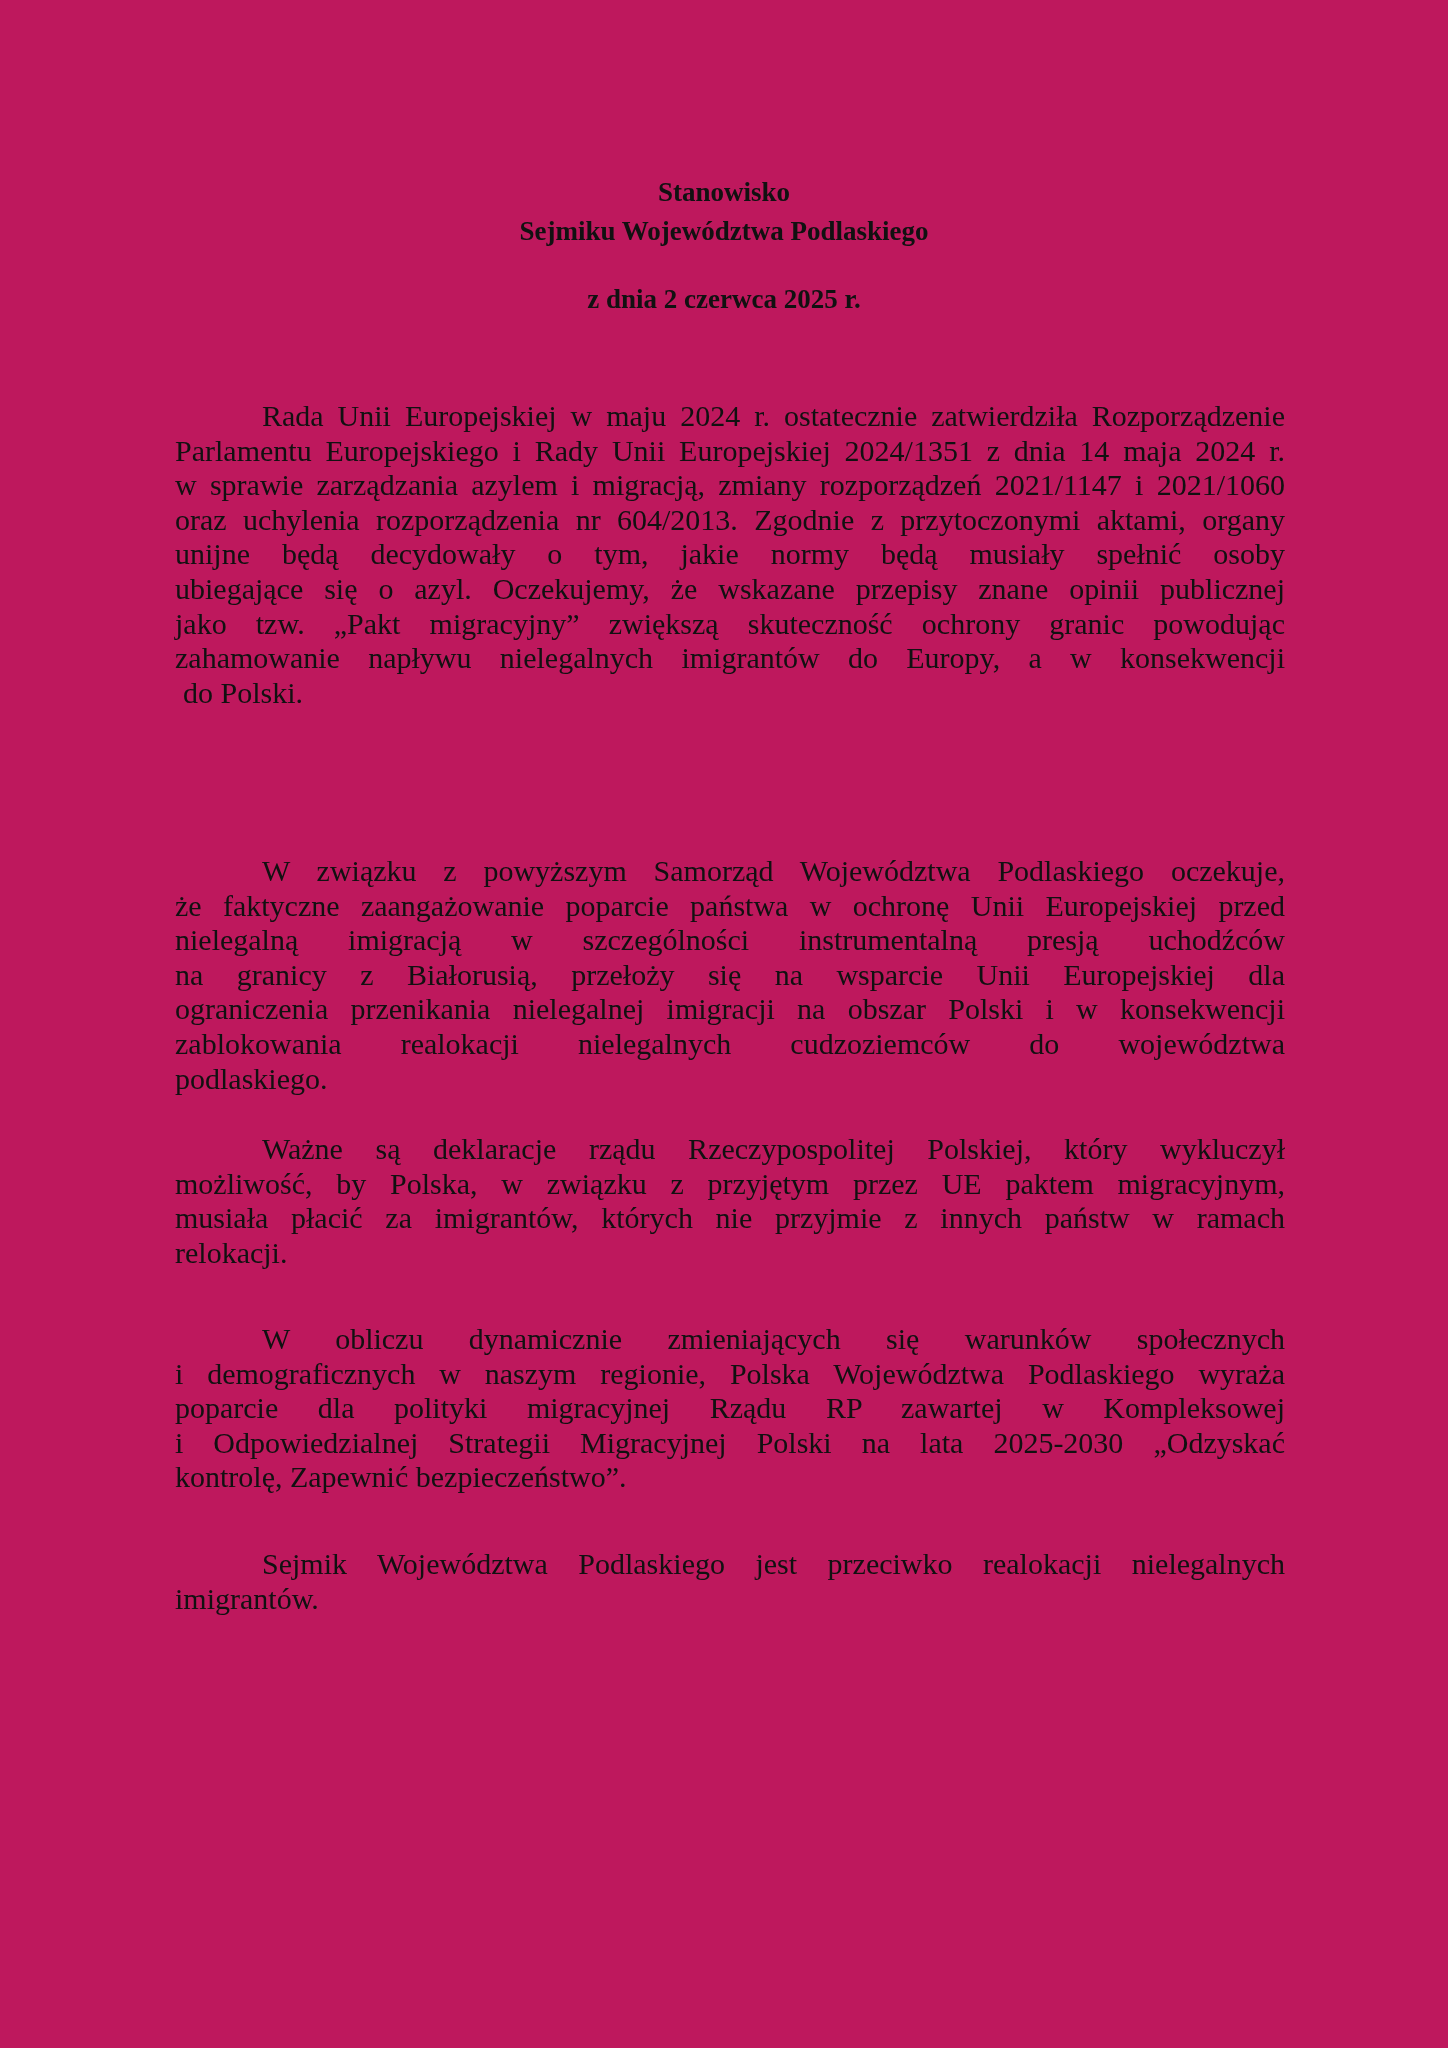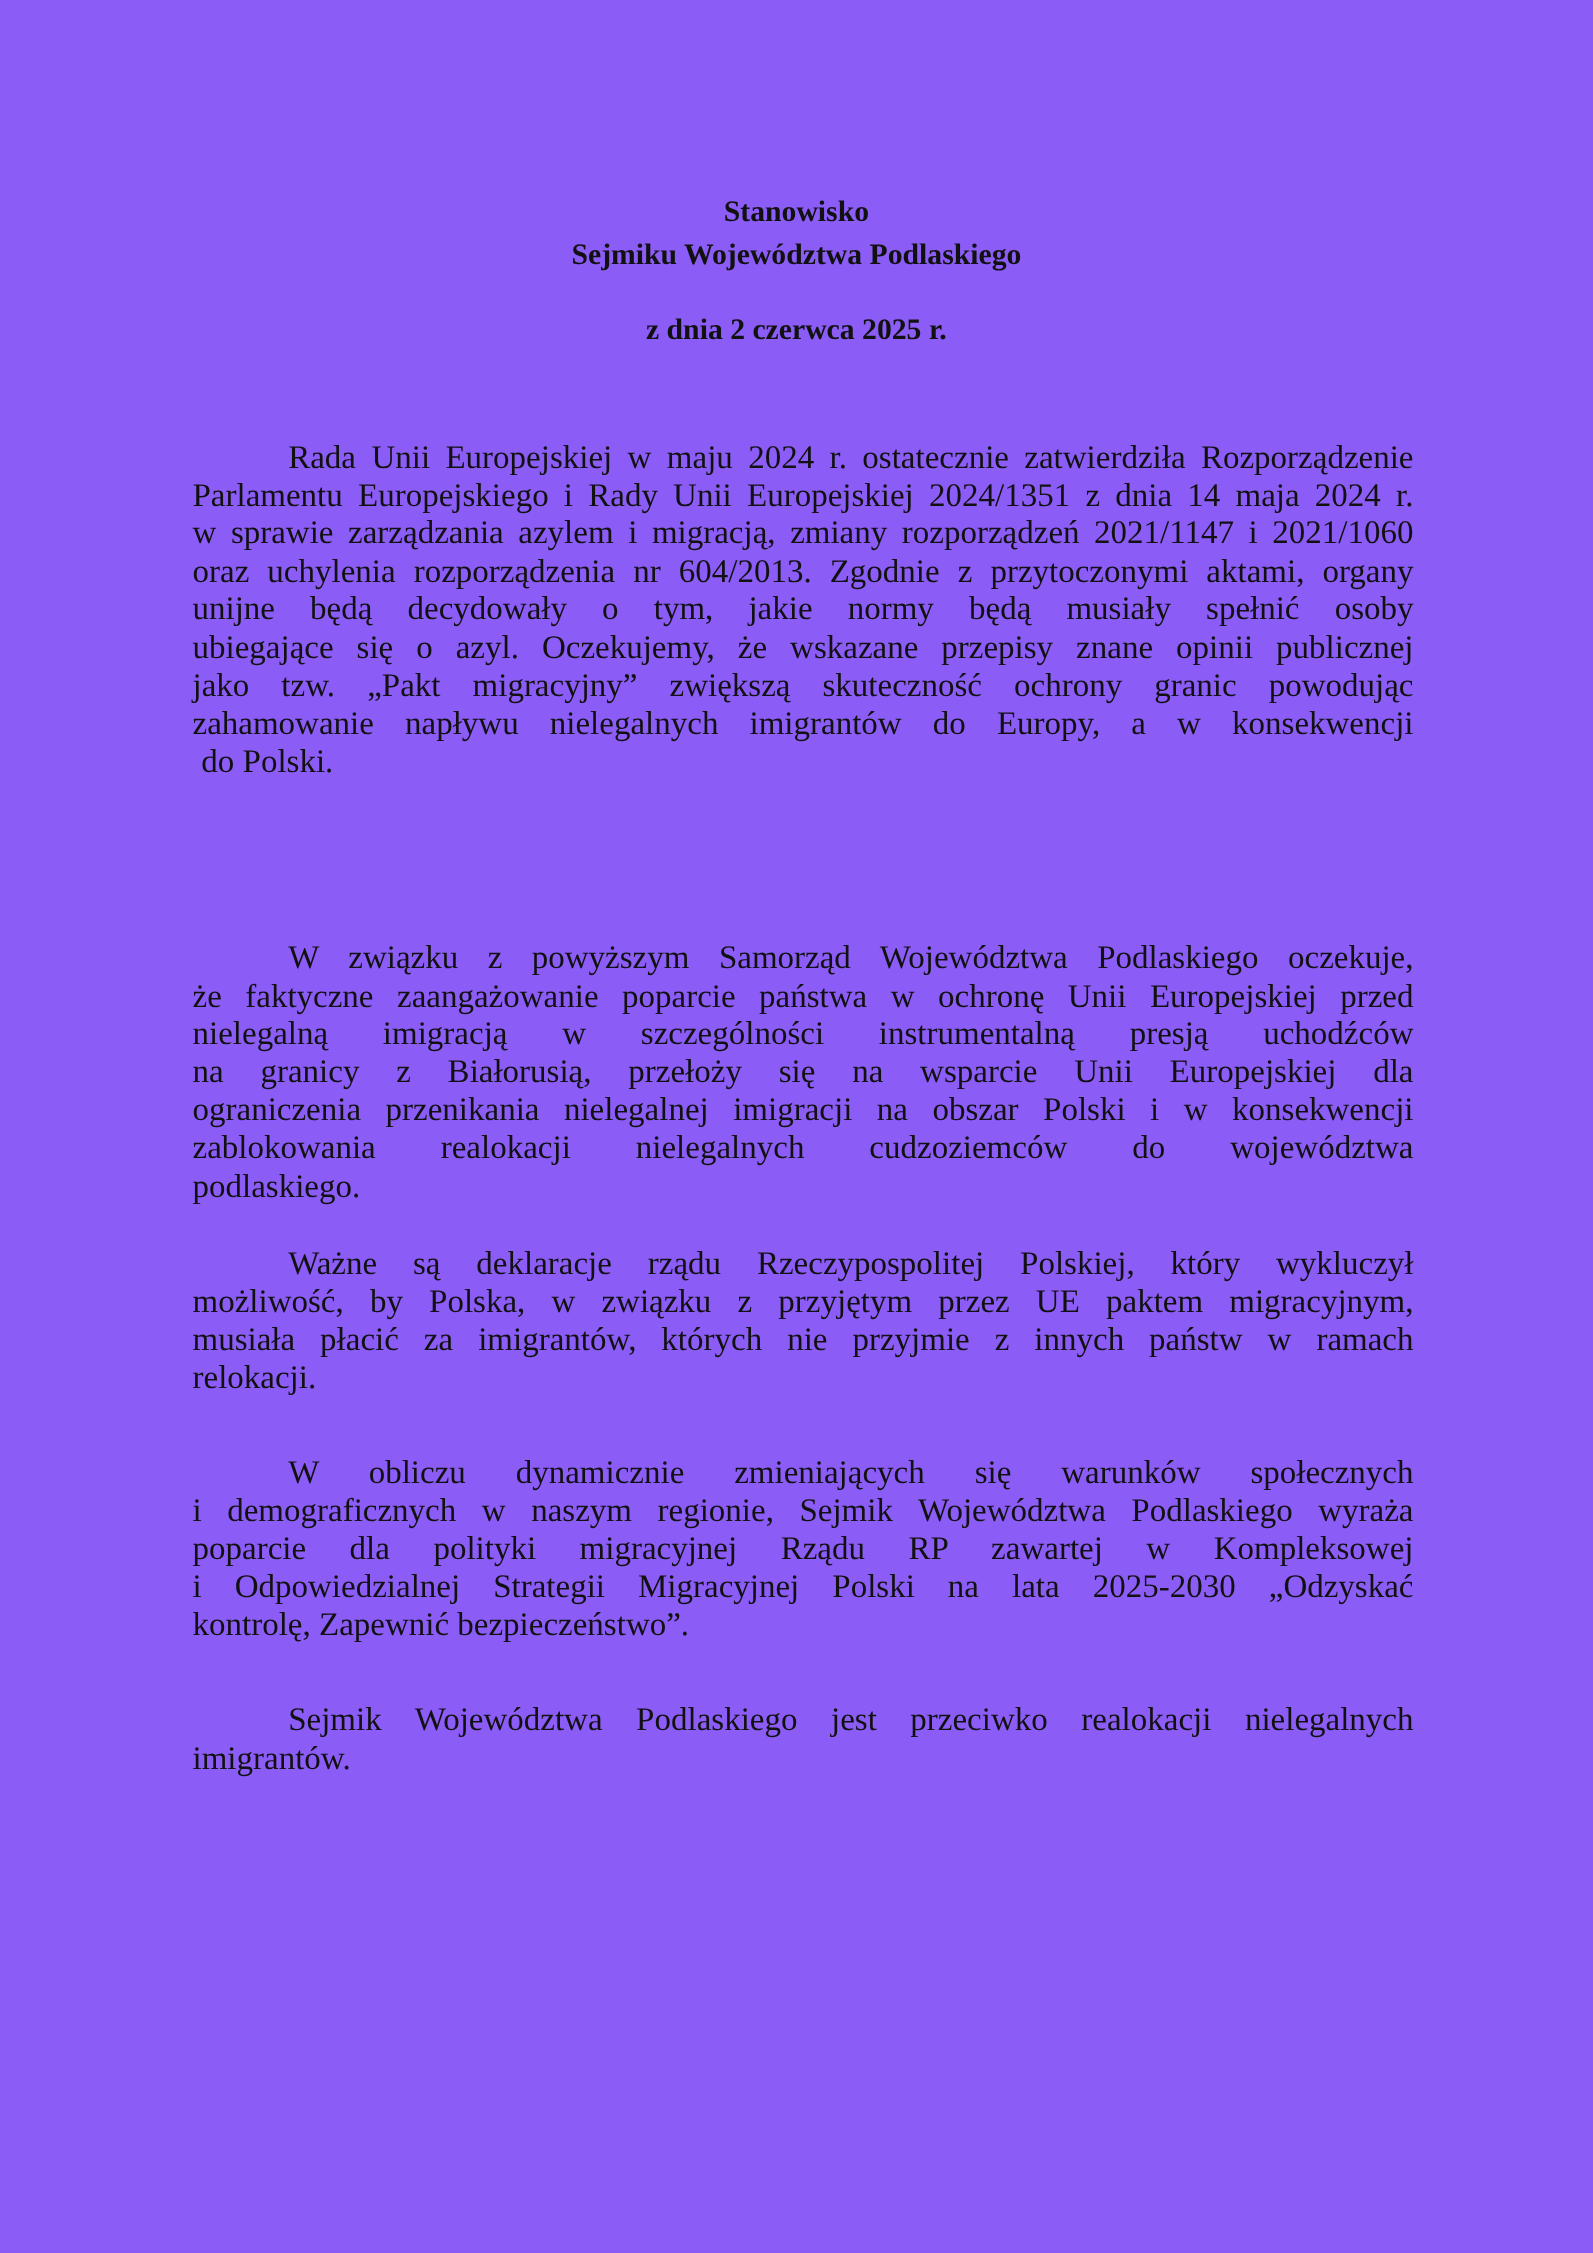--- a/index.html
+++ b/index.html
@@ -14,21 +14,21 @@
       overflow: hidden;
       font-family: "Liberation Serif", "DejaVu Serif", serif;
       color: #111111;
     }
     .page {
       position: absolute;
       left: 0;
       top: 0;
       width: 1448px;
       height: 2048px;
-      background: #8b5cf6;
+      background: #be185d;
     }
     .heading {
       position: absolute;
       left: 0;
       width: 1448px;
       text-align: center;
       font-weight: bold;
       font-size: 27px;
       line-height: 32px;
       letter-spacing: 0px;
@@ -91,21 +91,21 @@
 
   <div class="body" style="top:1132px;">
     <span class="line first">Ważne są deklaracje rządu Rzeczypospolitej Polskiej, który wykluczył</span>
     <span class="line">możliwość, by Polska, w związku z przyjętym przez UE paktem migracyjnym,</span>
     <span class="line">musiała płacić za imigrantów, których nie przyjmie z innych państw w ramach</span>
     <span class="line last">relokacji.</span>
   </div>
 
   <div class="body" style="top:1322px;">
     <span class="line first">W obliczu dynamicznie zmieniających się warunków społecznych</span>
-    <span class="line">i demograficznych w naszym regionie, Sejmik Województwa Podlaskiego wyraża</span>
+    <span class="line">i demograficznych w naszym regionie, Polska Województwa Podlaskiego wyraża</span>
     <span class="line">poparcie dla polityki migracyjnej Rządu RP zawartej w Kompleksowej</span>
     <span class="line">i Odpowiedzialnej Strategii Migracyjnej Polski na lata 2025-2030 „Odzyskać</span>
     <span class="line last">kontrolę, Zapewnić bezpieczeństwo”.</span>
   </div>
 
   <div class="body" style="top:1547px;">
     <span class="line first">Sejmik Województwa Podlaskiego jest przeciwko realokacji nielegalnych</span>
     <span class="line last">imigrantów.</span>
   </div>
 

